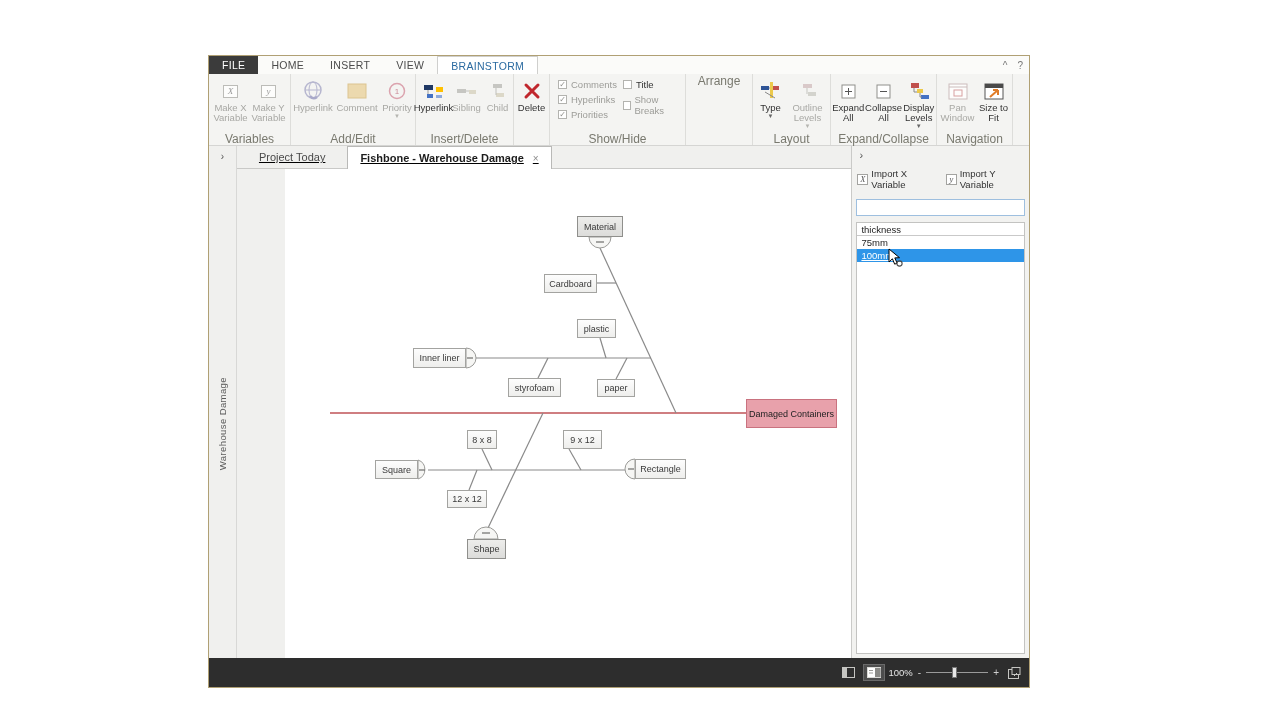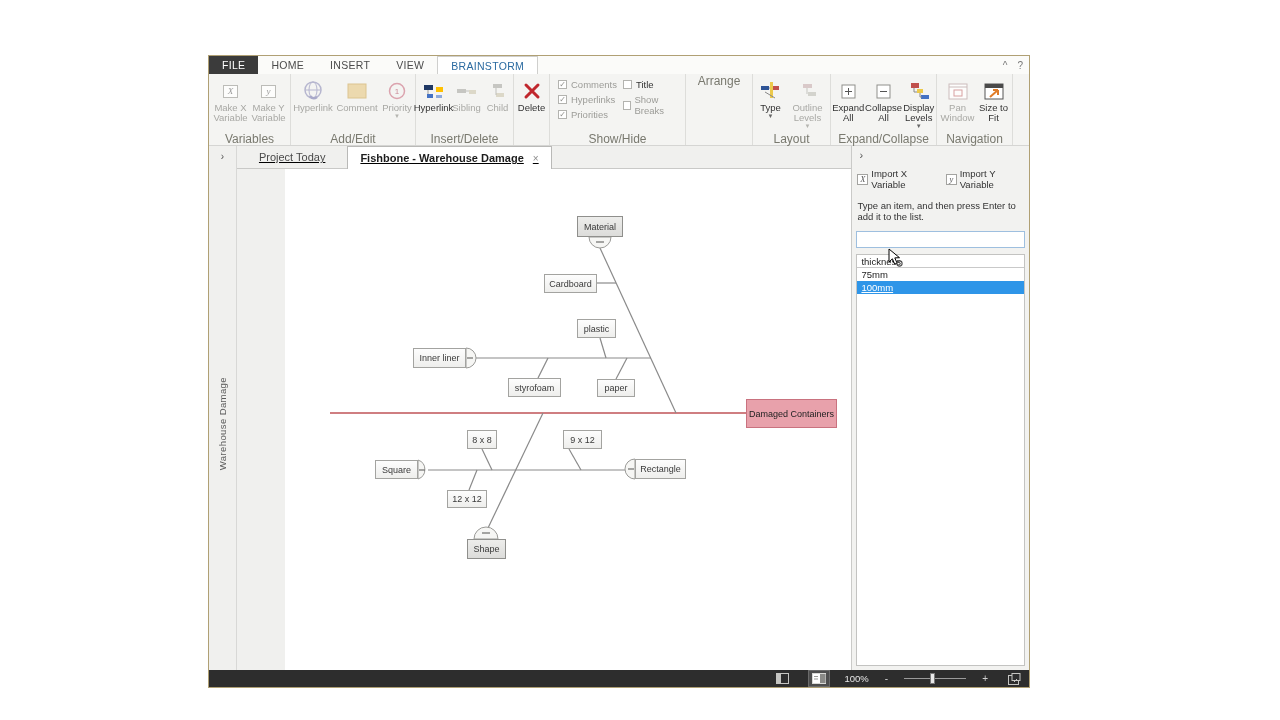--- a/index.html
+++ b/index.html
@@ -66,21 +66,21 @@
   .import-icon { width:12px; height:11px; border:1px solid #a3a3a0; background:#fff; color:#555;
     font-family:"Liberation Serif", serif; font-style:italic; font-size:8.5px; display:flex; align-items:center; justify-content:center; }
   .instruction { font-size:9.5px; color:#333; line-height:11px; padding:10px 2px 0 2px; }
   .additem-input { margin:9px 1px 0 1px; height:17px; border:1px solid #9ebfdf; background:#fff; outline:none; font-size:9.5px; padding:0 3px; }
   .listbox { margin:6px 1px 4px 1px; flex:1; background:#fff; border:1px solid #c3c3c1; overflow:hidden; display:flex; flex-direction:column; }
   .listitem { font-size:9.5px; color:#222; padding:1px 0 1px 4px; height:13px; line-height:11px; }
   .listitem.underlined { border-bottom:1px solid #c9c9c9; }
   .listitem.selected { background:#2e95e8; color:#ffffff;text-decoration:underline; }
 
   
-  .statusbar { height:17px; background:#2d2d2d; display:flex; align-items:center; justify-content:flex-end; gap:16px; padding-right:5px; }
+  .statusbar { height:29px; background:#2d2d2d; display:flex; align-items:center; justify-content:flex-end; gap:5px; padding-right:5px; }
   .sb-zoom { color:#e6e6e6; font-size:9.5px; }
   .sb-glyph { color:#cfcfcf; font-size:10px; }
   .sb-track { width:62px; height:1px; background:#9a9a9a; position:relative; }
   .sb-thumb { position:absolute; left:26px; top:-5px; width:5px; height:11px; background:#e8e8e8; border:1px solid #777; }
   .sb-viewbtn { display:flex; align-items:center; justify-content:center; width:20px; height:15px; }
   .sb-viewbtn.sel { background:#4d4d4d; outline:1px solid #6a6a6a; }
 
   .cursor { position:absolute; left:888px; top:248px; z-index:50; }
 </style>
 </head>
@@ -416,21 +416,20 @@
       <div class="import-row">
         <div class="import-item">
           <span class="import-icon">X</span>
           <span>Import X Variable</span>
         </div>
         <div class="import-item">
           <span class="import-icon">y</span>
           <span>Import Y Variable</span>
         </div>
       </div>
-      <div class="instruction">Type an item, and then press Enter to add it to the list.</div>
       <input class="additem-input" value="" style="">
       <div class="listbox">
         <div class="listitem underlined">thickness</div>
         <div class="listitem">75mm</div>
         <div class="listitem selected">100mm</div>
       </div>
     </div>
   </div>
 
   <div class="statusbar">

